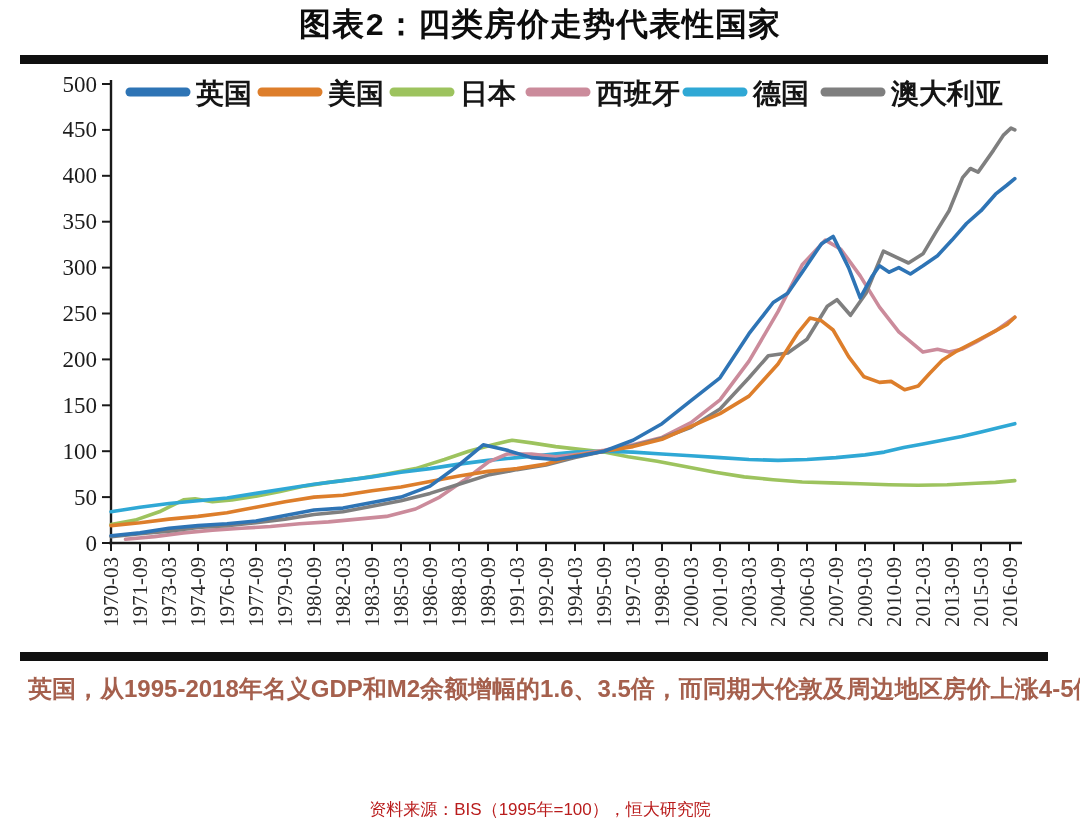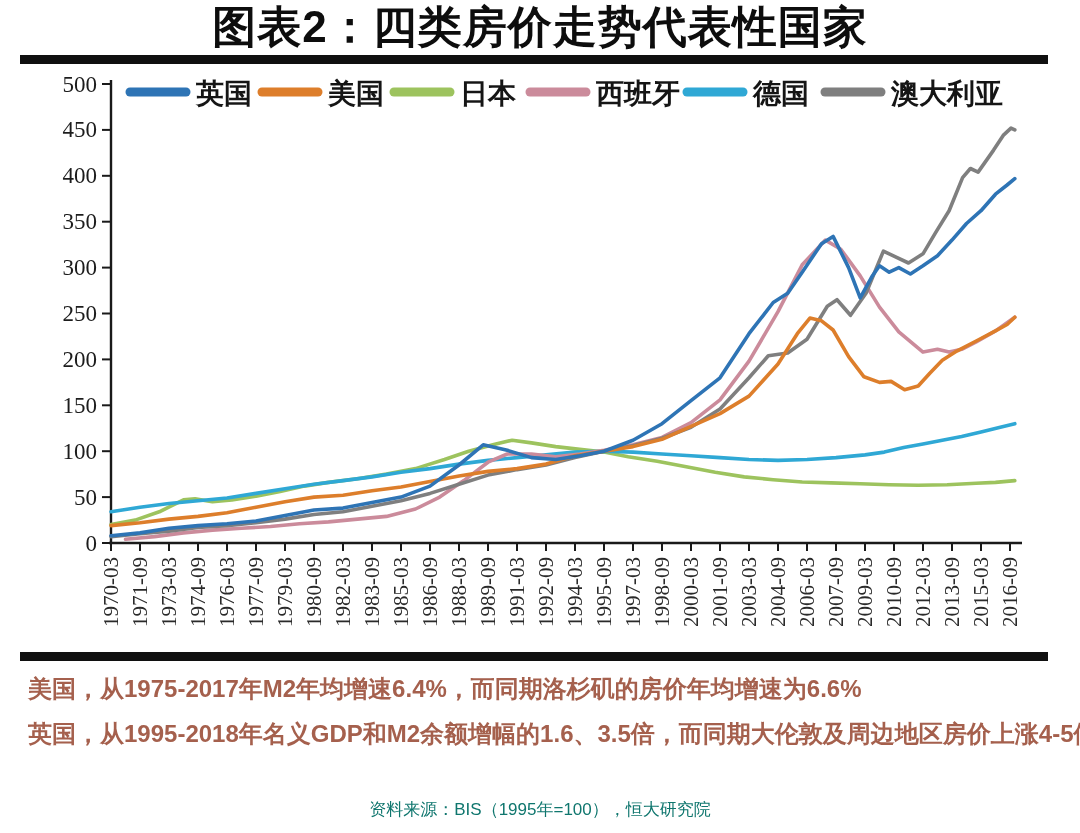--- a/index.html
+++ b/index.html
@@ -1,29 +1,29 @@
 <!DOCTYPE html>
 <html><head>
 <meta charset="utf-8">
 <style>
   html,body{margin:0;padding:0;background:#fff;}
   .page{position:relative;width:1080px;height:833px;background:#ffffff;overflow:hidden;
         font-family:"Liberation Sans",sans-serif;}
   .chart-title{position:absolute;top:0;left:0;width:1080px;text-align:center;
-        font-family:Liberation Sans, sans-serif;font-weight:bold;
-        font-size:44px;line-height:54px;color:#0d0d0d;letter-spacing:1px;}
+        font-family:Liberation Mono, monospace;font-weight:bold;
+        font-size:32px;line-height:54px;color:#0d0d0d;letter-spacing:1px;}
   .rule{position:absolute;left:20px;width:1028px;height:9px;background:#101010;}
   .rule-top{top:55px;}
   .rule-bottom{top:652px;}
   svg.plot{position:absolute;top:64px;left:0;}
   .notes{position:absolute;left:28px;top:666px;width:1040px;}
   .note-line{margin:0;font-size:24px;line-height:45px;font-weight:bold;color:#a5604d;
         font-family:"Liberation Sans",sans-serif;white-space:nowrap;}
   .source-line{position:absolute;top:798px;left:0;width:1080px;text-align:center;
-        font-size:17px;color:#0f766e;font-family:"Liberation Sans",sans-serif;}
+        font-size:17px;color:#b91c1c;font-family:"Liberation Sans",sans-serif;}
 </style>
 </head>
 <body>
 
 <div class="page">
   <div class="chart-title">图表2：四类房价走势代表性国家</div>
   <div class="rule rule-top"></div>
 
   <svg class="plot" width="1080" height="588" viewBox="0 0 1080 588">
       <line x1="111" y1="16" x2="111" y2="480" stroke="#1a1a1a" stroke-width="2.4"></line>
@@ -130,18 +130,17 @@
       <polyline points="111.0,447.8 140.0,443.2 169.0,439.5 198.0,436.8 227.0,434.0 256.0,429.4 285.0,424.8 314.0,420.2 343.0,416.6 372.0,412.9 401.0,408.3 430.0,404.6 459.0,400.1 488.0,396.4 517.0,393.6 546.0,390.9 575.0,388.1 604.0,387.2 633.0,388.1 662.0,390.0 691.0,391.8 720.0,393.6 749.0,395.5 778.0,396.4 807.0,395.5 836.0,393.6 865.0,390.9 884.3,388.1 903.7,383.5 923.0,379.9 942.3,376.2 961.7,372.5 981.0,367.9 1000.3,363.3 1014.8,359.7" fill="none" stroke="#2fa8d5" stroke-width="3.6" stroke-linecap="round" stroke-linejoin="round"></polyline>
       <polyline points="125.5,475.3 154.5,472.6 183.5,468.9 212.5,466.1 241.5,464.3 270.5,462.5 299.5,459.7 328.5,457.9 357.5,455.1 386.5,452.4 415.5,445.0 439.7,433.1 463.8,416.6 488.0,398.2 507.3,390.0 531.5,390.0 555.7,392.7 579.8,390.0 604.0,386.3 633.0,380.8 662.0,373.4 691.0,358.7 720.0,335.8 749.0,297.2 778.0,247.7 802.2,200.8 825.4,176.1 840.8,185.2 860.2,211.9 879.5,243.1 898.8,267.9 923.0,288.1 937.5,285.3 949.1,288.1 961.7,285.3 976.2,278.0 995.5,266.9 1014.8,253.2" fill="none" stroke="#cb8b9b" stroke-width="3.6" stroke-linecap="round" stroke-linejoin="round"></polyline>
       <polyline points="111.0,472.6 140.0,469.8 169.0,467.1 198.0,463.4 227.0,461.6 256.0,458.8 285.0,455.1 314.0,450.5 343.0,447.8 372.0,442.3 401.0,436.8 430.0,429.4 459.0,420.2 488.0,411.1 517.0,405.6 546.0,401.0 575.0,393.6 604.0,387.2 633.0,381.7 662.0,374.3 691.0,363.3 720.0,345.0 749.0,313.8 768.3,291.7 787.7,289.0 807.0,275.2 827.3,242.2 837.0,235.7 850.5,251.3 866.0,229.3 883.4,187.1 895.0,192.6 908.5,199.0 923.0,189.8 935.6,168.7 949.1,146.7 962.6,113.6 970.4,104.5 978.1,108.1 993.6,86.1 1003.2,71.4 1011.0,64.1 1014.8,65.9" fill="none" stroke="#7f7f7f" stroke-width="3.6" stroke-linecap="round" stroke-linejoin="round"></polyline>
       <polyline points="111.0,461.6 140.0,458.8 169.0,455.1 198.0,452.4 227.0,448.7 256.0,443.2 285.0,437.7 314.0,433.1 343.0,431.3 372.0,426.7 401.0,423.0 430.0,417.5 459.0,412.0 488.0,407.4 517.0,404.6 546.0,400.1 575.0,391.8 604.0,387.2 633.0,382.6 662.0,375.3 691.0,362.4 720.0,349.6 749.0,332.1 778.0,300.0 797.3,269.7 809.9,254.1 821.5,256.8 833.1,266.0 848.6,292.6 864.0,312.8 879.5,318.4 891.1,317.4 904.6,325.7 918.2,322.0 929.8,309.2 942.3,296.3 956.8,287.1 976.2,277.0 995.5,266.9 1007.1,260.5 1014.8,253.2" fill="none" stroke="#dd7e2b" stroke-width="3.6" stroke-linecap="round" stroke-linejoin="round"></polyline>
       <polyline points="111.0,471.7 140.0,468.9 169.0,464.3 198.0,461.6 227.0,459.7 256.0,457.0 285.0,451.5 314.0,446.0 343.0,444.1 372.0,438.6 401.0,433.1 430.0,422.1 459.0,401.0 483.2,380.8 507.3,386.3 531.5,393.6 555.7,395.5 579.8,391.8 604.0,387.2 633.0,376.2 662.0,359.7 691.0,336.7 720.0,313.8 749.0,269.7 773.2,238.5 787.7,229.3 802.2,208.2 821.5,179.7 833.1,172.4 848.6,203.6 860.2,233.9 871.8,212.8 879.5,201.8 889.2,208.2 898.8,203.6 910.4,210.0 923.0,201.8 937.5,191.7 952.0,176.1 966.5,159.5 981.0,146.7 995.5,130.2 1007.1,121.0 1014.8,114.6" fill="none" stroke="#2e74b5" stroke-width="3.6" stroke-linecap="round" stroke-linejoin="round"></polyline>
     </svg>
 
   <div class="rule rule-bottom"></div>
 
   <div class="notes">
-    <p class="note-line">美国，从1975-2017年M2年均增速6.4%，而同期洛杉矶的房价年均增速为6.6%</p>
     <p class="note-line">英国，从1995-2018年名义GDP和M2余额增幅的1.6、3.5倍，而同期大伦敦及周边地区房价上涨4-5倍</p>
   </div>
 
   <div class="source-line">资料来源：BIS（1995年=100），恒大研究院</div>
 </div>
 
 </body></html>

